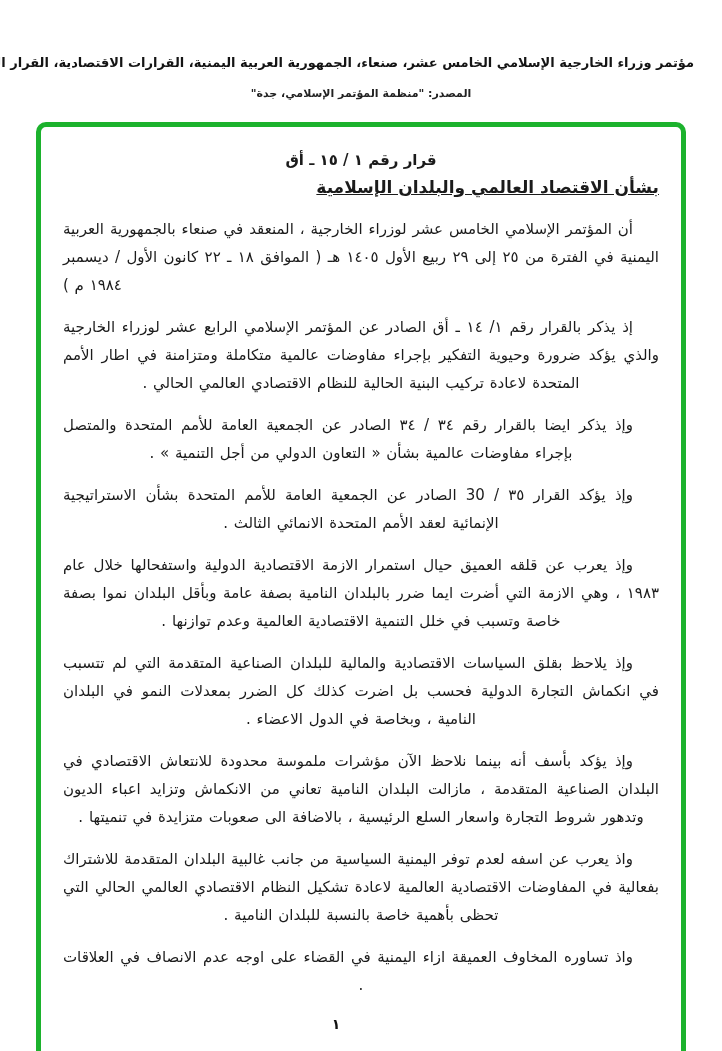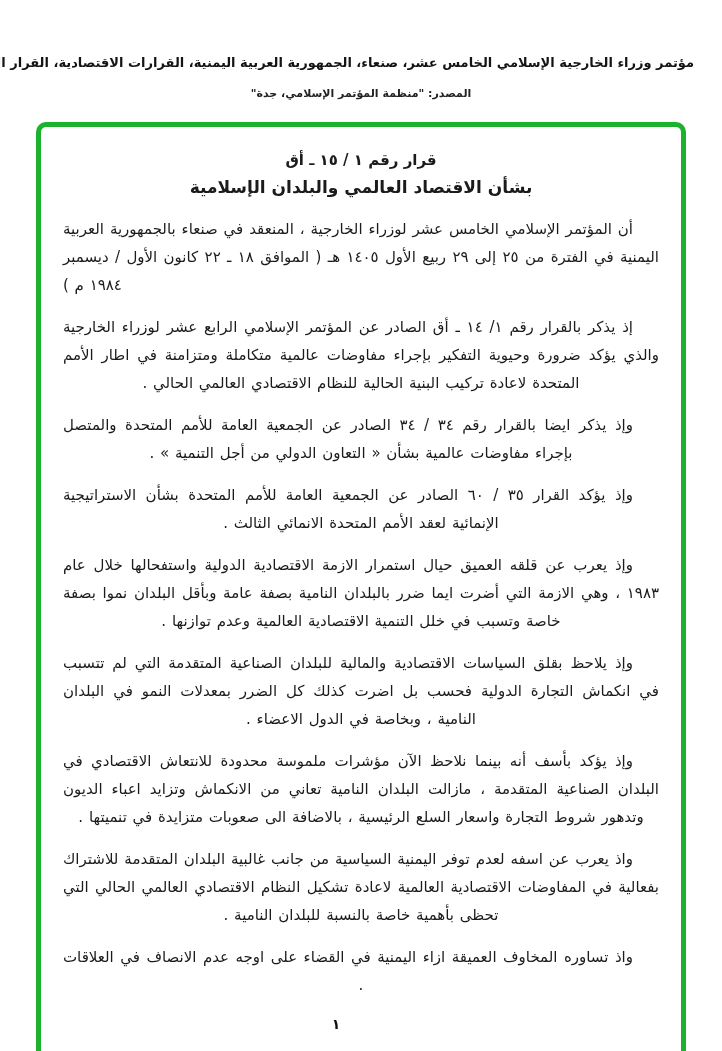--- a/index.html
+++ b/index.html
@@ -54,25 +54,26 @@
   }
   .doc-title1 {
     margin: 14px 0 8px 0;
     text-align: center;
     font-size: 15px;
     font-weight: bold;
     color: #1b1b1b;
   }
   .doc-title2 {
     margin: 0 0 18px 0;
-    text-align: center;
+    text-align: right;
     font-size: 17px;
     font-weight: bold;
     letter-spacing: 1px;
     color: #1b1b1b;
+    text-decoration: underline;
   }
   .doc-frame p {
     margin: 0 0 14px 0;
     direction: rtl;
     text-align: justify;
     text-align-last: center;
     text-indent: 26px;
     font-size: 15px;
     line-height: 28px;
     color: #1b1b1b;
@@ -101,21 +102,21 @@
 
   <div class="hdr-source">المصدر: "منظمة المؤتمر الإسلامي، جدة"</div>
 
   <div class="doc-frame">
     <div class="doc-title1">قرار رقم ١ / ١٥ ـ أق</div>
     <div class="doc-title2">بشأن الاقتصاد العالمي والبلدان الإسلامية</div>
 
     <p class="align-last-left">أن المؤتمر الإسلامي الخامس عشر لوزراء الخارجية ، المنعقد في صنعاء بالجمهورية العربية اليمنية في الفترة من ٢٥ إلى ٢٩ ربيع الأول ١٤٠٥ هـ ( الموافق ١٨ ـ ٢٢ كانون الأول / ديسمبر ١٩٨٤ م )</p>
     <p>إذ يذكر بالقرار رقم ١/ ١٤ ـ أق الصادر عن المؤتمر الإسلامي الرابع عشر لوزراء الخارجية والذي يؤكد ضرورة وحيوية التفكير بإجراء مفاوضات عالمية متكاملة ومتزامنة في اطار الأمم المتحدة لاعادة تركيب البنية الحالية للنظام الاقتصادي العالمي الحالي .</p>
     <p>وإذ يذكر ايضا بالقرار رقم ٣٤ / ٣٤ الصادر عن الجمعية العامة للأمم المتحدة والمتصل بإجراء مفاوضات عالمية بشأن « التعاون الدولي من أجل التنمية » .</p>
-    <p>وإذ يؤكد القرار ٣٥ / ٦٠ الصادر عن الجمعية العامة للأمم المتحدة بشأن الاستراتيجية الإنمائية لعقد الأمم المتحدة الانمائي الثالث .</p>
+    <p>وإذ يؤكد القرار ٣٥ / 30 الصادر عن الجمعية العامة للأمم المتحدة بشأن الاستراتيجية الإنمائية لعقد الأمم المتحدة الانمائي الثالث .</p>
     <p>وإذ يعرب عن قلقه العميق حيال استمرار الازمة الاقتصادية الدولية واستفحالها خلال عام ١٩٨٣ ، وهي الازمة التي أضرت ايما ضرر بالبلدان النامية بصفة عامة وبأقل البلدان نموا بصفة خاصة وتسبب في خلل التنمية الاقتصادية العالمية وعدم توازنها .</p>
     <p>وإذ يلاحظ بقلق السياسات الاقتصادية والمالية للبلدان الصناعية المتقدمة التي لم تتسبب في انكماش التجارة الدولية فحسب بل اضرت كذلك كل الضرر بمعدلات النمو في البلدان النامية ، وبخاصة في الدول الاعضاء .</p>
     <p>وإذ يؤكد بأسف أنه بينما نلاحظ الآن مؤشرات ملموسة محدودة للانتعاش الاقتصادي في البلدان الصناعية المتقدمة ، مازالت البلدان النامية تعاني من الانكماش وتزايد اعباء الديون وتدهور شروط التجارة واسعار السلع الرئيسية ، بالاضافة الى صعوبات متزايدة في تنميتها .</p>
     <p>واذ يعرب عن اسفه لعدم توفر اليمنية السياسية من جانب غالبية البلدان المتقدمة للاشتراك بفعالية في المفاوضات الاقتصادية العالمية لاعادة تشكيل النظام الاقتصادي العالمي الحالي التي تحظى بأهمية خاصة بالنسبة للبلدان النامية .</p>
     <p>واذ تساوره المخاوف العميقة ازاء اليمنية في القضاء على اوجه عدم الانصاف في العلاقات .</p>
   </div>
 
   <div class="page-number">١</div>
 
 </div>

